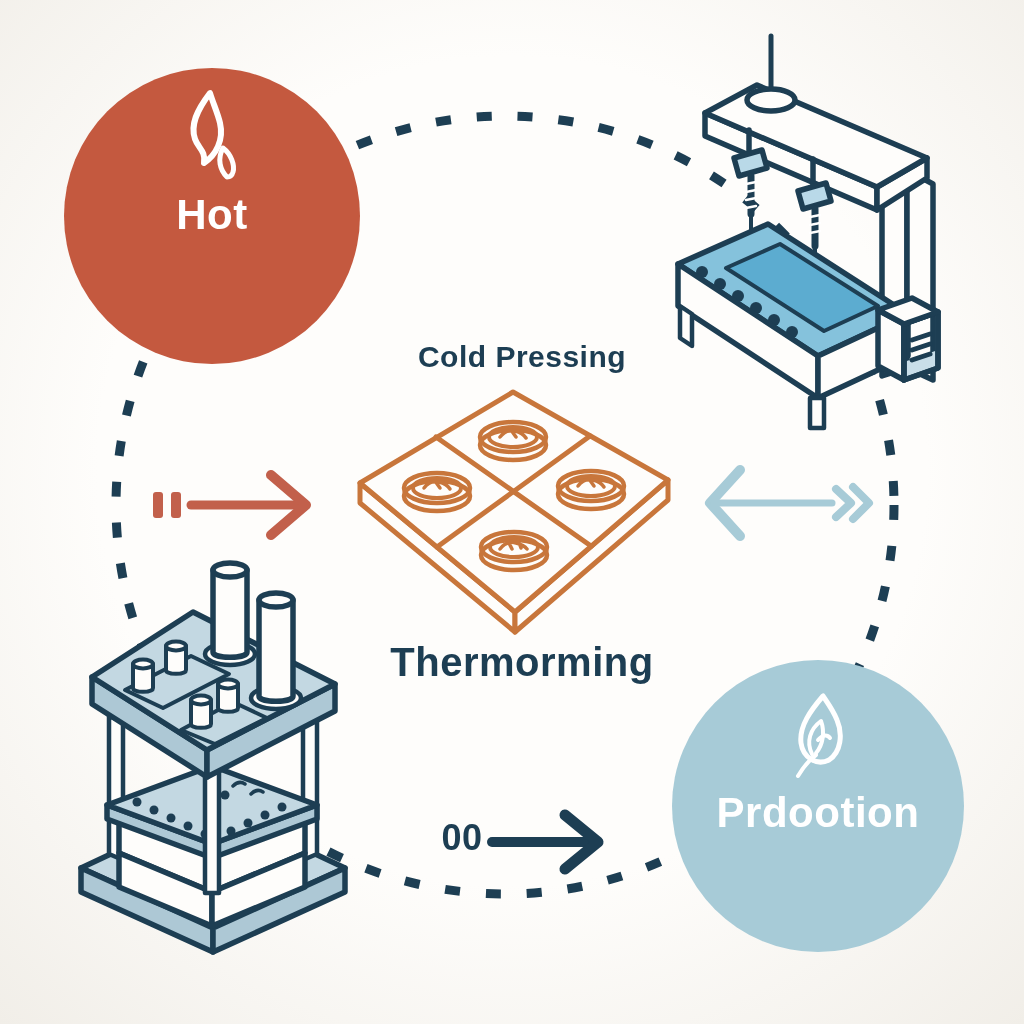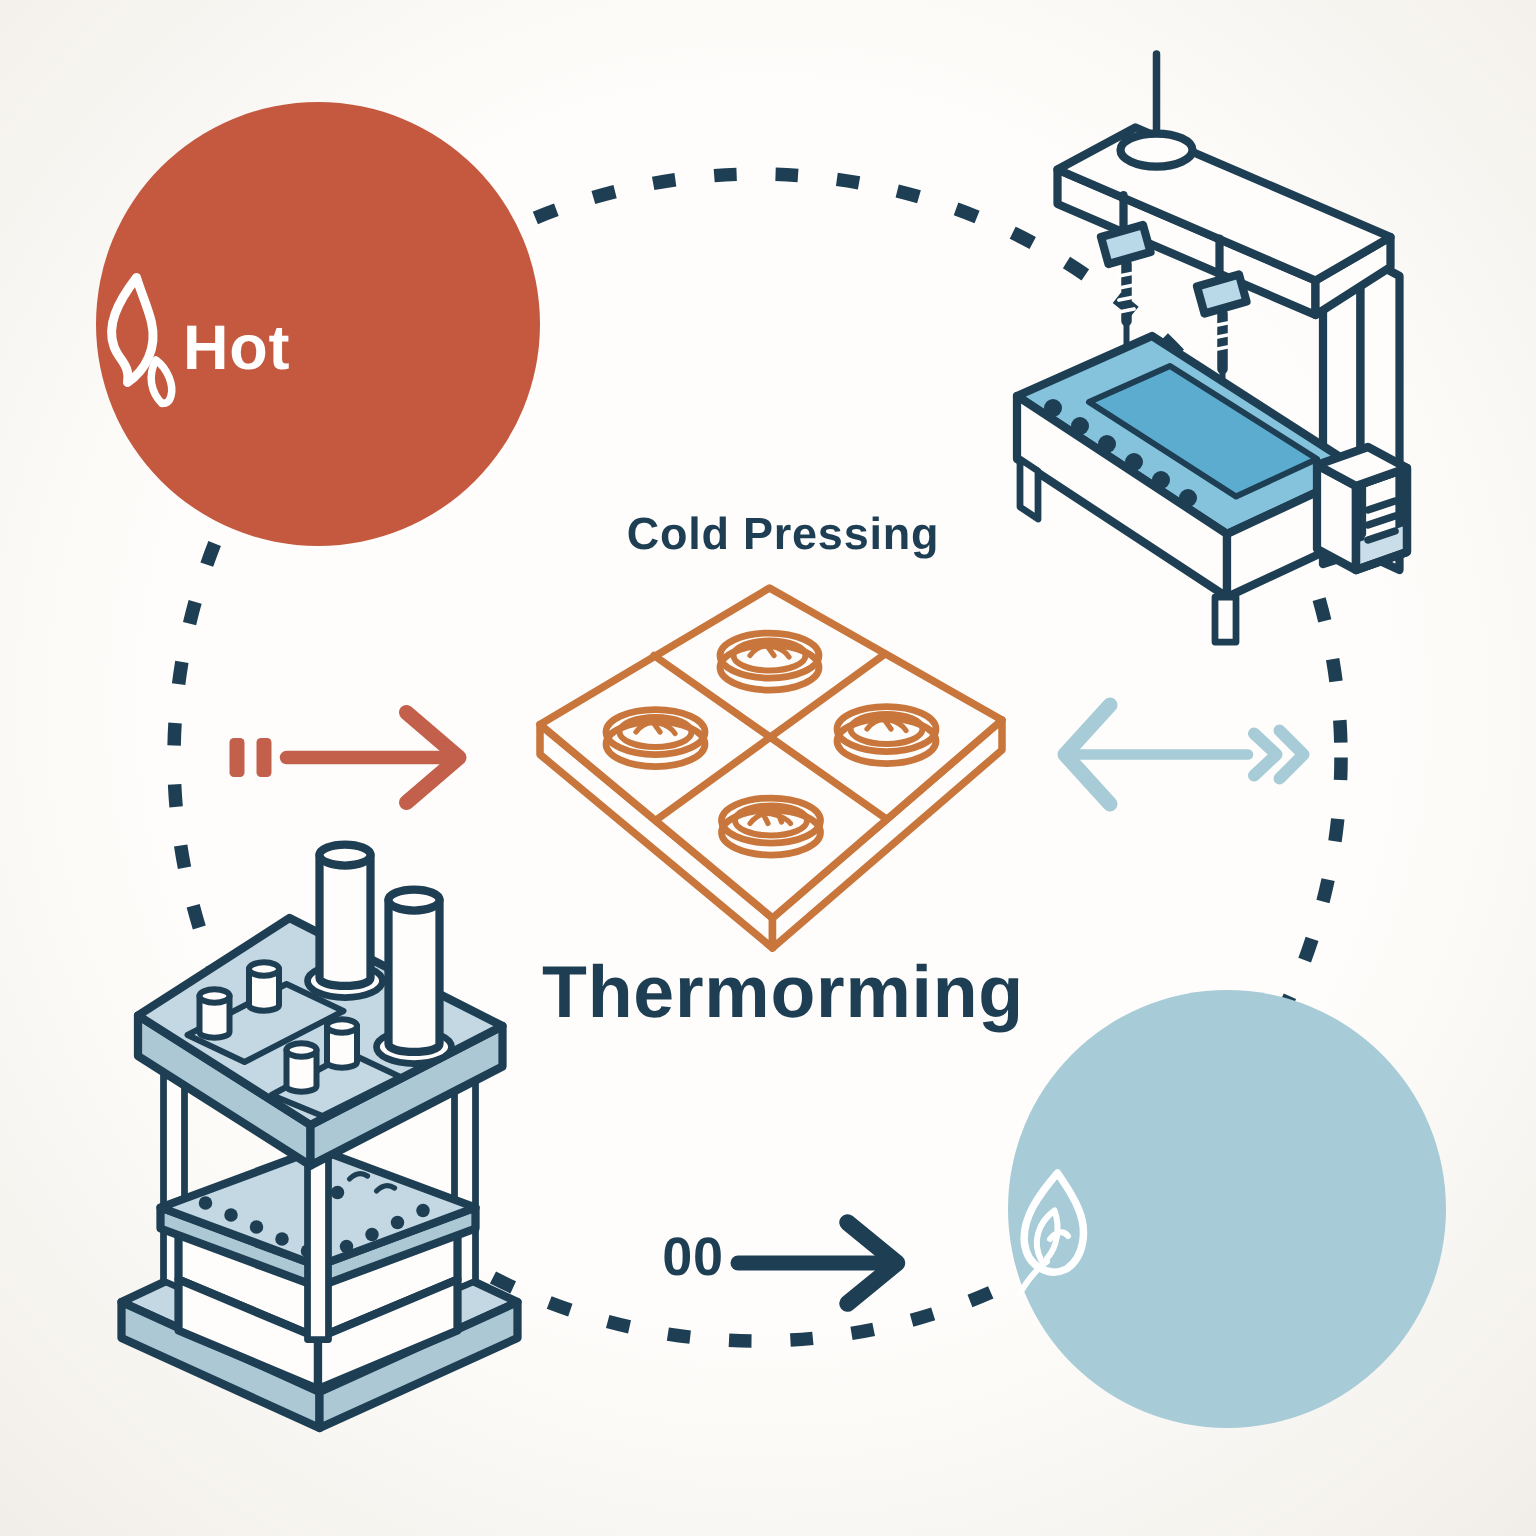--- a/index.html
+++ b/index.html
@@ -6,21 +6,21 @@
     --background:#FBFAF7; --navy:#1D3E53; --red:#C4593F; --red-arrow:#C2604B;
     --orange:#C8763B; --light-blue:#A7CBD7; --machine-panel:#C3D8E2;
     --machine-panel-dark:#ADC8D5; --tray-top:#85C2DC; --tray-inner:#5CACD0;
     --press-head:#B9D9E8; --paper:#FEFDFB;
   }
   *{margin:0;padding:0;box-sizing:border-box;}
   body{font-family:"Liberation Sans",sans-serif;background:var(--background);}
   .canvas{position:relative;width:1024px;height:1024px;overflow:hidden;
     background:radial-gradient(circle at 50% 46%, var(--paper) 55%, #F1EEE8 100%);}
   .abs{position:absolute;}
-  .node{border-radius:50%;display:flex;align-items:center;}
+  .node{border-radius:50%;display:flex;flex-direction:column;align-items:center;}
   .node-label{color:#fff;font-weight:700;font-size:42px;line-height:50px;text-align:center;letter-spacing:.5px;}
   .center-label{color:var(--navy);font-weight:700;text-align:center;letter-spacing:.5px;}
   svg{display:block;overflow:visible;}
 </style>
 </head>
 <body>
 
 <div class="canvas">
 
   <svg class="abs" style="left:0;top:0" width="1024" height="1024" viewBox="0 0 1024 1024">
@@ -58,21 +58,21 @@
         <ellipse cx="0" cy="6" rx="33" ry="15" stroke-width="4.5"></ellipse>
         <ellipse cx="0" cy="-2" rx="33" ry="15" stroke-width="4.5"></ellipse>
         <ellipse cx="0" cy="-2" rx="24" ry="10" stroke-width="4"></ellipse>
         <path d="M-14,0 q7,-9 16,-6 q8,2 11,6 M-6,-8 l4,8 M4,-9 l3,8" stroke-width="3.5"></path>
       </g>
     </g>
   </svg>
 
   <div class="abs center-label" style="left:312px;top:334px;width:420px;font-size:30px;line-height:46px">Cold Pressing</div>
 
-  <div class="abs center-label" style="left:312px;top:636px;width:420px;font-size:49px;line-height:52px">Thermorming</div>
+  <div class="abs center-label" style="left:312px;top:636px;width:420px;font-size:40px;line-height:52px">Thermorming</div>
 
   <div class="abs node" style="left:64px;top:68px;width:296px;height:296px;background:var(--red);padding-top:22px">
     <svg width="58" height="90" viewBox="0 0 58 90">
       <g stroke="#fff" fill="none" stroke-linejoin="round" stroke-linecap="round">
         <path stroke-width="6" d="M27,3 C14,20 7,35 12,49 C15,58 23,61 21,73 C33,65 41,50 37,33 C35,24 30,13 27,3 Z"></path>
         <path stroke-width="5" d="M44,87 C37,80 34,69 40,58 C48,64 52,75 50,82 C49,86 47,87 44,87 Z"></path>
       </g>
     </svg>
     <div style="margin-top:10px">
       <div class="node-label">Hot</div>
@@ -82,20 +82,21 @@
   <div class="abs node" style="left:672px;top:660px;width:292px;height:292px;background:var(--light-blue);padding-top:32px">
     <svg width="56" height="88" viewBox="0 0 56 88">
       <g stroke="#fff" fill="none" stroke-linejoin="round" stroke-linecap="round">
         <path stroke-width="5" d="M33,4 C21,18 9,34 11,51 C13,66 27,74 39,68 C51,60 53,42 47,28 C43,18 37,10 33,4 Z"></path>
         <path stroke-width="4" d="M22,62 C16,50 20,37 31,29 C35,40 33,53 26,61"></path>
         <path stroke-width="4" d="M28,48 C32,43 37,42 40,46"></path>
         <path stroke-width="4" d="M8,84 C14,74 19,68 26,63"></path>
       </g>
     </svg>
     <div style="margin-top:8px">
+      <div class="node-label">Prdootion</div>
     </div>
   </div>
 
   <svg class="abs" style="left:650px;top:28px" width="300" height="400" viewBox="0 0 300 400">
     <g stroke="var(--navy)" stroke-width="5.5" stroke-linejoin="round" stroke-linecap="round">
 
       <g>
         <path d="M232,150 L257,142 L257,340 L232,348 Z" fill="var(--paper)"></path>
         <path d="M257,142 L283,156 L283,352 L257,340 Z" fill="var(--paper)"></path>
       </g>

